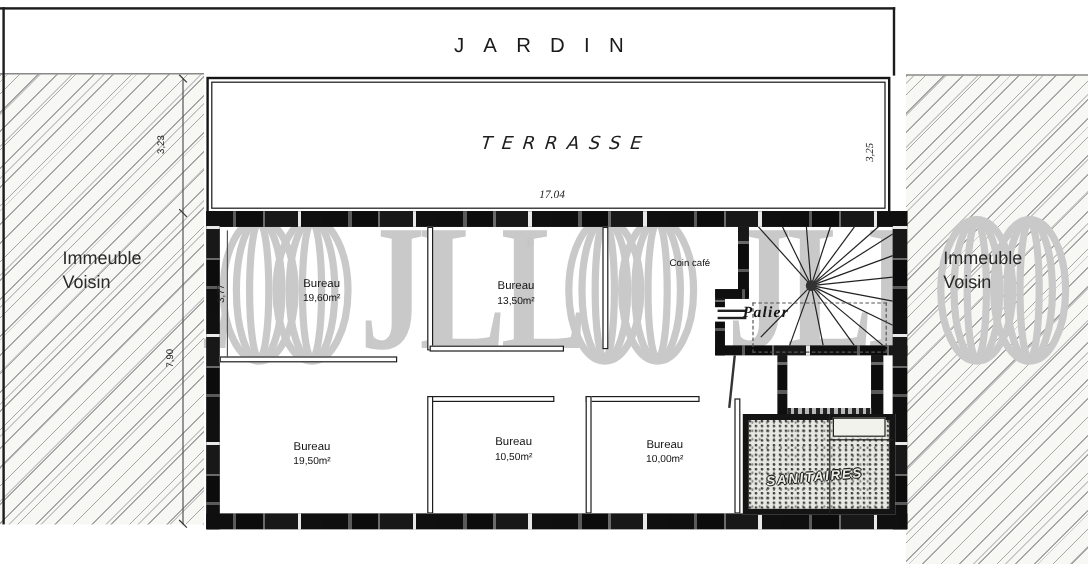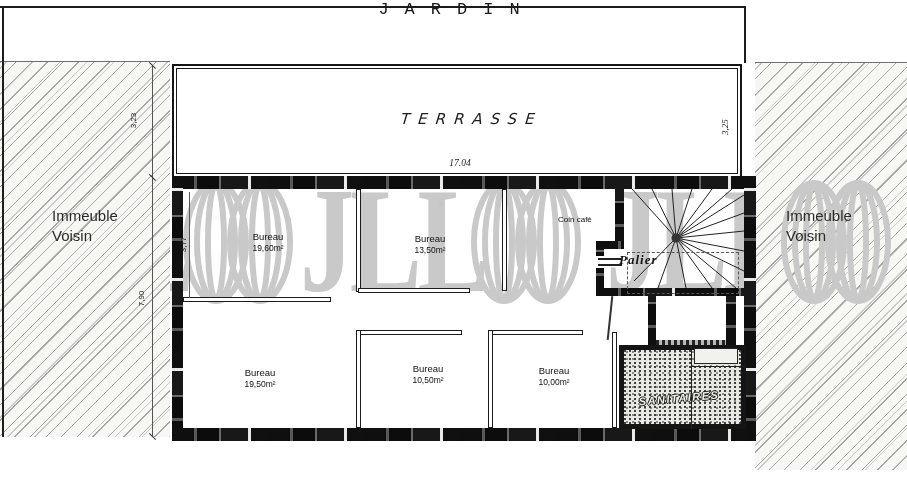--- a/index.html
+++ b/index.html
@@ -143,21 +143,21 @@
       <ellipse cx="80" cy="62" rx="8" ry="57"></ellipse>
         <ellipse cx="80" cy="62" rx="19" ry="58"></ellipse>
         <ellipse cx="80" cy="62" rx="30" ry="59"></ellipse>
     </g>
   </svg>
 
   <div class="frameline" style="left:0;top:6px;width:746px;height:2px;"></div>
   <div class="frameline" style="left:2px;top:6px;width:2px;height:431px;"></div>
   <div class="frameline" style="left:744px;top:6px;width:2px;height:57px;"></div>
 
-  <div class="label jardin" style="left:307px;top:0;width:300px;font-family:Liberation Mono, monospace;">JARDIN</div>
+  <div class="label jardin" style="left:307px;top:28px;width:300px;">JARDIN</div>
 
   <div class="terrace"></div>
   <div class="label terr-label" style="left:372px;top:110px;width:200px;">TERRASSE</div>
   <div class="dim-h" style="left:430px;top:158px;width:60px;">17.04</div>
 
   <div class="wall h" style="left:172px;top:176px;width:584px;height:13px;"></div>
   <div class="wall v" style="left:172px;top:176px;width:11px;height:265px;"></div>
   <div class="wall v" style="left:744px;top:176px;width:12px;height:265px;"></div>
   <div class="wall h" style="left:172px;top:428px;width:584px;height:13px;"></div>
 

